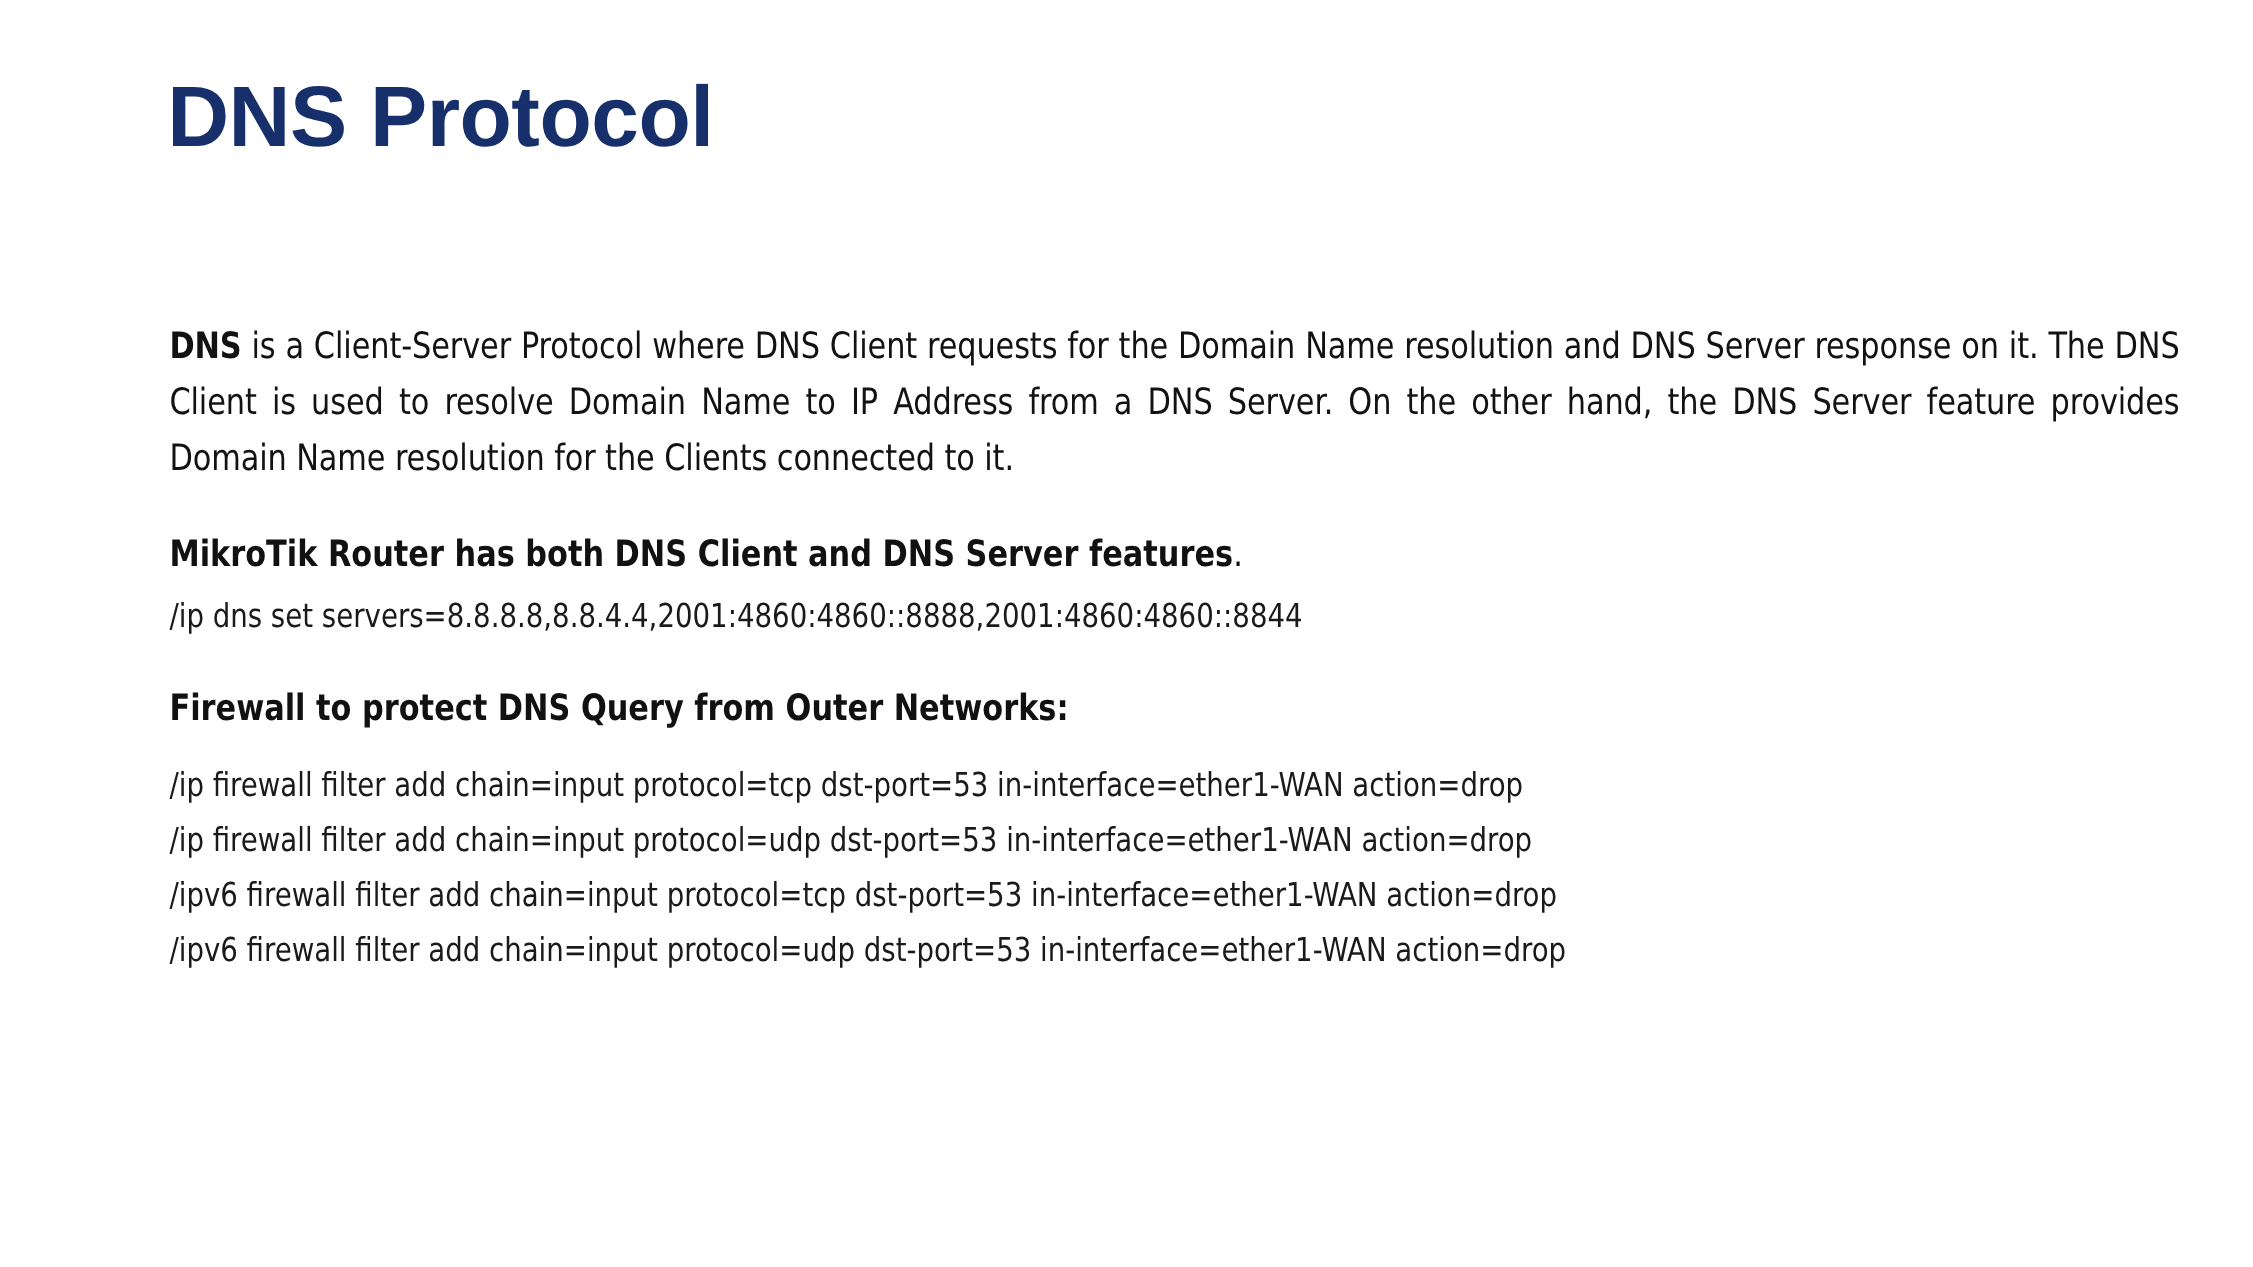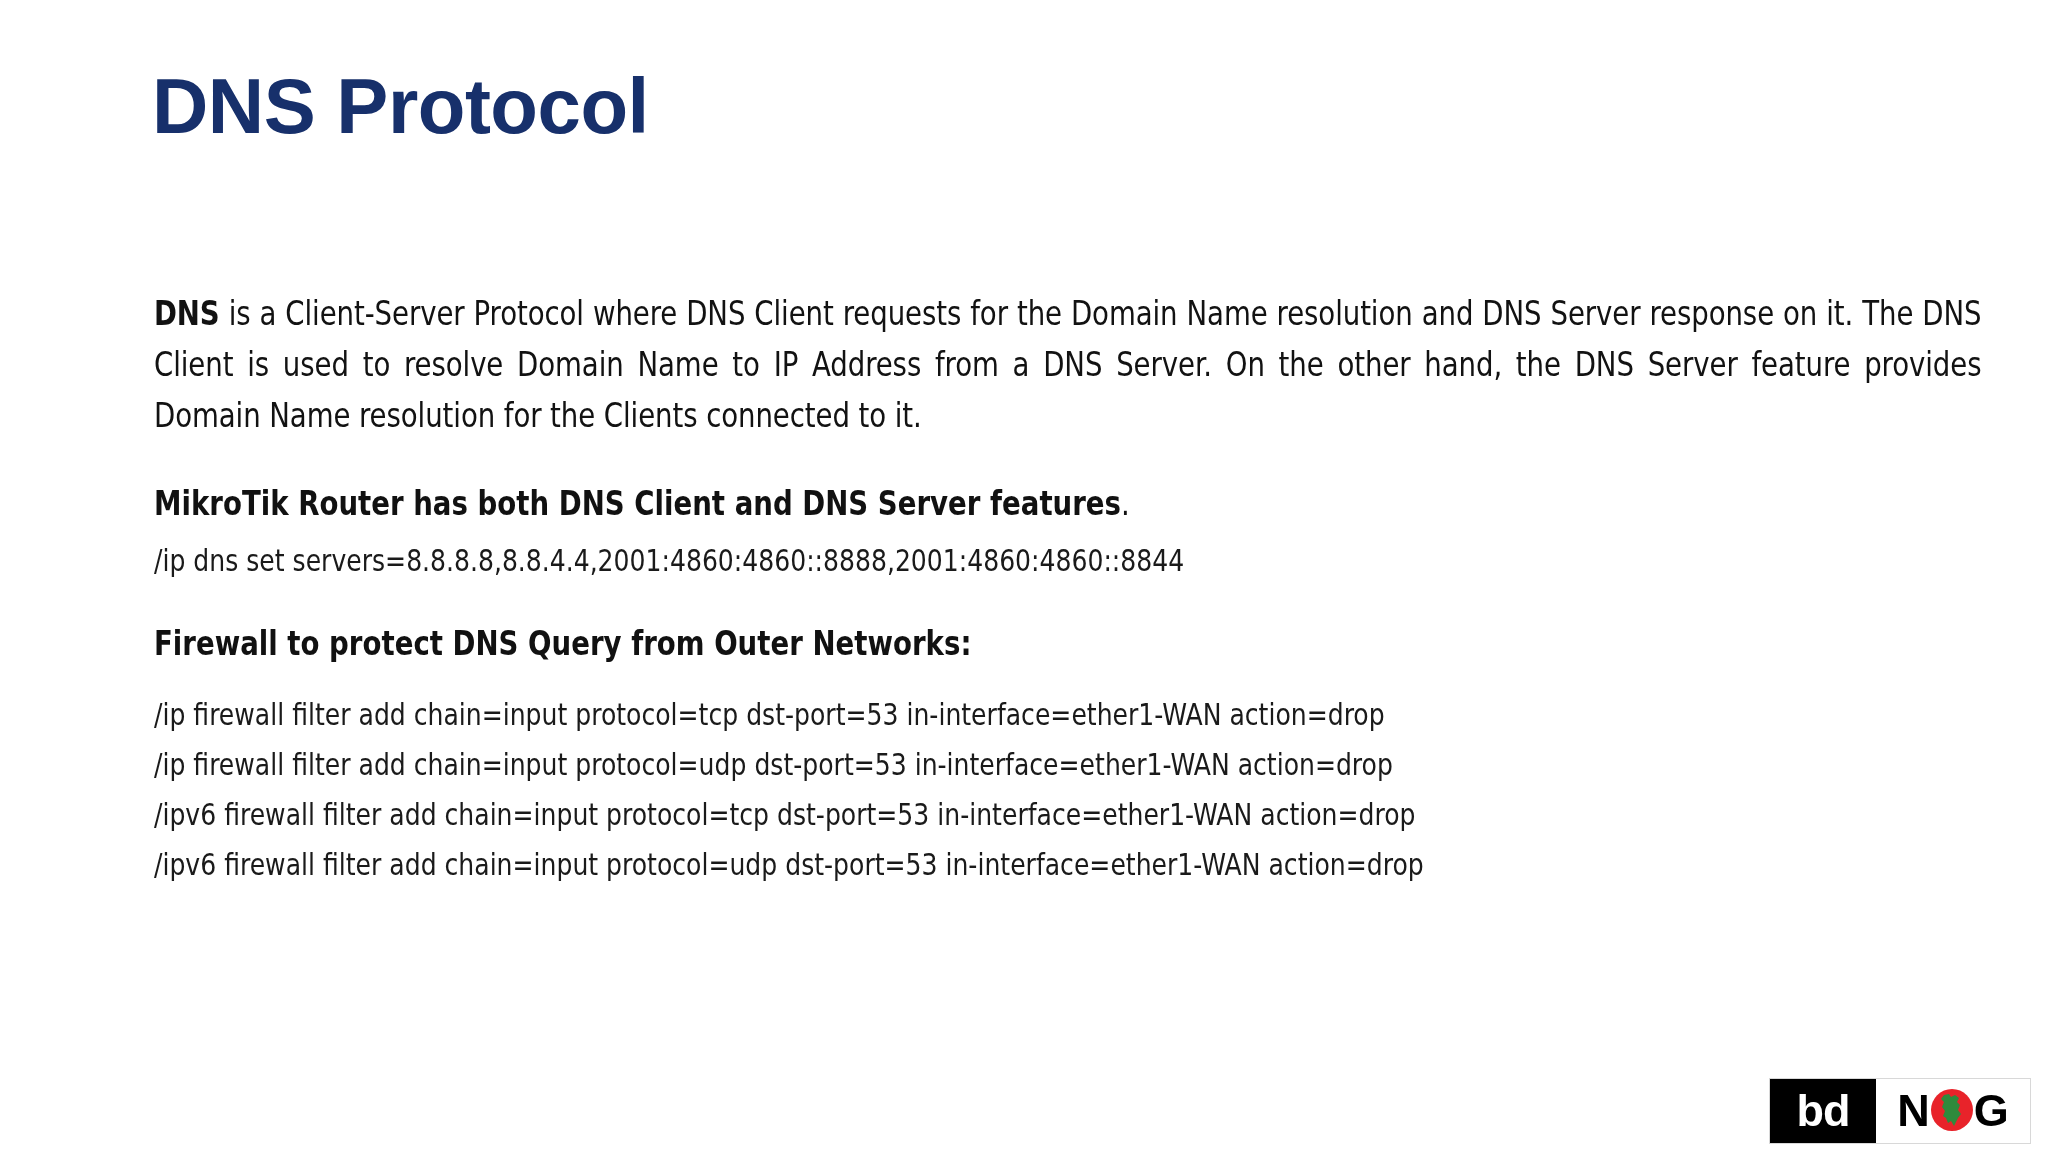--- a/index.html
+++ b/index.html
@@ -187,27 +187,14 @@
     <p class="cmd-line">/ip firewall filter add chain=input protocol=udp dst-port=53 in-interface=ether1-WAN action=drop</p>
     <div class="gap-cmd"></div>
 
     <p class="cmd-line">/ipv6 firewall filter add chain=input protocol=tcp dst-port=53 in-interface=ether1-WAN action=drop</p>
     <div class="gap-cmd"></div>
 
     <p class="cmd-line">/ipv6 firewall filter add chain=input protocol=udp dst-port=53 in-interface=ether1-WAN action=drop</p>
 
   </div>
 
-  <div class="logo">
-    <div class="logo-bd">bd</div>
-    <div class="logo-nog">
-      <span>N</span>
-      <span class="logo-o">
-        <span class="disc"></span>
-        <svg viewBox="0 0 28 34" xmlns="http://www.w3.org/2000/svg" aria-hidden="true">
-          <path d="M6 2 L11 1 L13 4 L17 2 L21 5 L19 9 L22 12 L20 17 L23 21 L20 25 L16 33 L13 28 L10 30 L8 25 L5 23 L7 18 L4 14 L6 9 L3 6 Z" fill="#2f8a3c"></path>
-        </svg>
-      </span>
-      <span>G</span>
-    </div>
-  </div>
 
 </div>
 
 </body></html>

